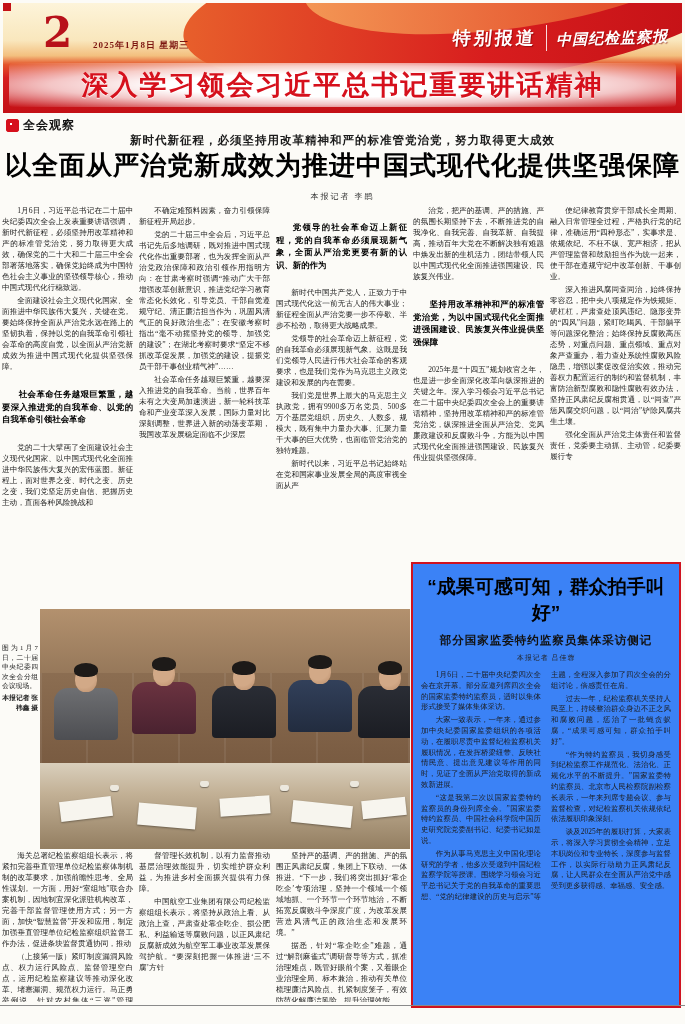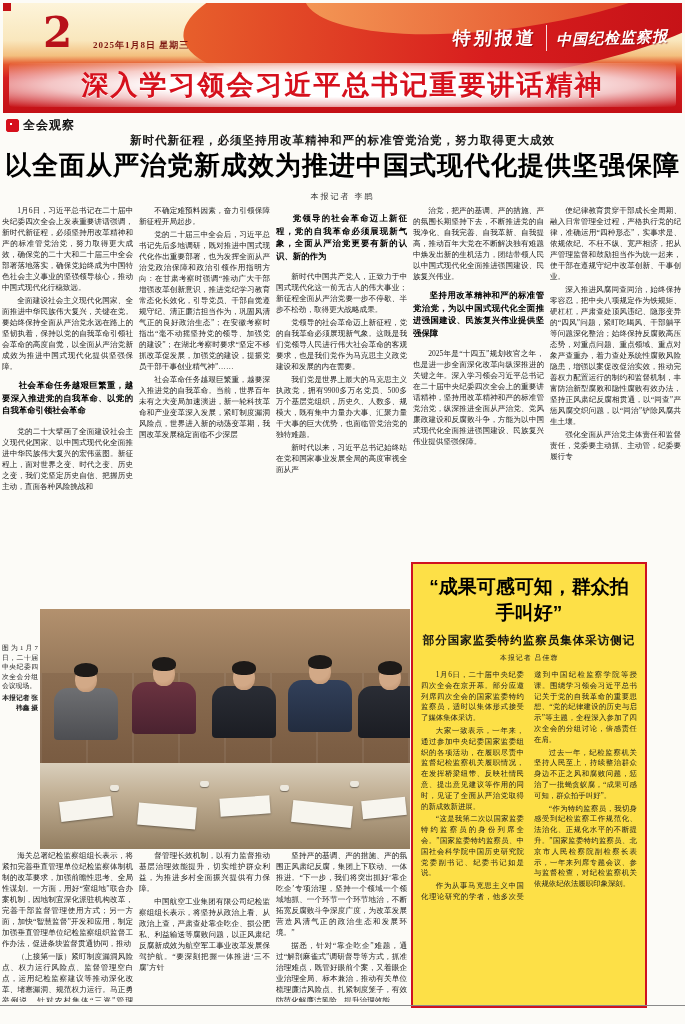--- a/index.html
+++ b/index.html
@@ -35,21 +35,21 @@
   .section-label{font-size:12px;font-weight:bold;letter-spacing:1px;color:#111;}
   .kicker{position:absolute;left:0;right:0;top:133px;text-align:center;font-size:11.5px;font-weight:600;color:#1b1b1b;letter-spacing:1px;}
   .headline{position:absolute;left:0;right:0;top:148px;text-align:center;font-family:"Liberation Sans",sans-serif;
     font-size:26px;font-weight:900;color:#000;letter-spacing:1px;}
   .byline{position:absolute;left:0;right:0;top:191px;text-align:center;font-size:8px;color:#333;letter-spacing:2px;}
 
   
   .bodywrap{position:absolute;left:0;top:205px;width:685px;height:800px;}
   .col{position:absolute;top:0;width:131px;overflow:hidden;text-align:justify;font-size:7.6px;line-height:11px;color:#1c1c1c;}
   .para{margin:0 0 2px;text-indent:2em;}
-  .sub{font-weight:bold;color:#000;font-size:8.4px;line-height:12.5px;font-family:Liberation Mono, monospace;margin:8px 0;}
+  .sub{font-weight:bold;color:#000;font-size:8.4px;line-height:12.5px;font-family:Liberation Sans, sans-serif;margin:16px 0;}
   .c1{left:2px;height:398px;} .c2{left:139px;height:398px;} .c3{left:276px;height:398px;}
   .c4{left:413px;height:349px;} .c5{left:550px;height:349px;}
 
   
   .photo{position:absolute;left:40px;top:404px;width:370px;height:240px;overflow:hidden;
     background:linear-gradient(180deg,#93765a 0%,#8a6c50 30%,#7b5d43 60%,#6b4e37 100%);}
   .photo .panels{position:absolute;inset:0;background:repeating-linear-gradient(90deg,rgba(255,255,255,.07) 0 2px,rgba(0,0,0,0) 2px 46px);}
   .photo .wallband{position:absolute;left:0;right:0;top:0;height:64px;background:linear-gradient(180deg,#b3916e,#96785a);}
   .photo .table{position:absolute;left:0;right:0;bottom:0;height:86px;background:linear-gradient(180deg,#d9cfbc 0%,#c2b095 36%,#937e61 100%);}
   .paper{position:absolute;background:#f7f5ee;box-shadow:0 1px 2px rgba(0,0,0,.35);}
@@ -61,22 +61,22 @@
   .suit-dark{background:linear-gradient(180deg,#2a2d35,#1b1d23);}
   .suit-gray{background:linear-gradient(180deg,#6e6f72,#4d4e52);}
   .suit-maroon{background:linear-gradient(180deg,#6b3340,#4a2230);}
   .suit-blue{background:linear-gradient(180deg,#32405a,#222c3f);}
 
   
   .caption{position:absolute;left:2px;top:438px;width:36px;font-size:6.8px;line-height:9.6px;text-align:justify;color:#222;}
   .caption .credit{display:block;text-align:right;font-weight:bold;margin-top:2px;}
 
   
-  .redbox{position:absolute;left:411px;top:357px;width:236px;height:446px;border:2px solid #cf1220;
-    box-sizing:border-box;background:#fde047;padding:8px 8px 6px;}
+  .redbox{position:absolute;left:411px;top:357px;width:270px;height:446px;border:2px solid #cf1220;
+    box-sizing:border-box;background:#3b82f6;padding:8px 8px 6px;}
   .rb-title{text-align:center;font-family:"Liberation Sans",sans-serif;font-size:19px;font-weight:900;color:#000;margin:2px 0 7px;}
   .rb-sub{text-align:center;font-size:11.5px;font-weight:bold;color:#111;margin-bottom:5px;letter-spacing:1px;}
   .rb-byline{text-align:center;font-size:7px;color:#222;margin-bottom:7px;letter-spacing:1px;font-family:Liberation Serif, serif;}
   .rb-cols{column-count:2;column-gap:10px;height:335px;overflow:hidden;font-size:7.4px;line-height:10.8px;text-align:justify;color:#1c1c1c;margin-top:6px;}
 
   
   .bcol{position:absolute;top:645px;width:131px;height:152px;overflow:hidden;text-align:justify;font-size:7.6px;line-height:11px;color:#1c1c1c;}
   .b1{left:2px;} .b2{left:139px;} .b3{left:276px;}
 
   
@@ -115,21 +115,21 @@
   <div class="bodywrap">
     <div class="col c1">
         <p class="para">1月6日，习近平总书记在二十届中央纪委四次全会上发表重要讲话强调，新时代新征程，必须坚持用改革精神和严的标准管党治党，努力取得更大成效，确保党的二十大和二十届三中全会部署落地落实，确保党始终成为中国特色社会主义事业的坚强领导核心，推动中国式现代化行稳致远。</p>
         <p class="para">全面建设社会主义现代化国家、全面推进中华民族伟大复兴，关键在党。要始终保持全面从严治党永远在路上的坚韧执着，保持以党的自我革命引领社会革命的高度自觉，以全面从严治党新成效为推进中国式现代化提供坚强保障。</p>
         <p class="para sub">社会革命任务越艰巨繁重，越要深入推进党的自我革命、以党的自我革命引领社会革命</p>
         <p class="para">党的二十大擘画了全面建设社会主义现代化国家、以中国式现代化全面推进中华民族伟大复兴的宏伟蓝图。新征程上，面对世界之变、时代之变、历史之变，我们党坚定历史自信、把握历史主动，直面各种风险挑战和</p>
       </div>
     <div class="col c2">
         <p class="para">不确定难预料因素，奋力引领保障新征程开局起步。</p>
         <p class="para">党的二十届三中全会后，习近平总书记先后多地调研，既对推进中国式现代化作出重要部署，也为发挥全面从严治党政治保障和政治引领作用指明方向：在甘肃考察时强调“推动广大干部增强改革创新意识，推进党纪学习教育常态化长效化，引导党员、干部自觉遵规守纪、清正廉洁担当作为，巩固风清气正的良好政治生态”；在安徽考察时指出“毫不动摇坚持党的领导、加强党的建设”；在湖北考察时要求“坚定不移抓改革促发展，加强党的建设，提振党员干部干事创业精气神”……</p>
-        <p class="para">社会革命任务越艰巨繁重，越要深入推进党的自我革命。当前，世界百年未有之大变局加速演进，新一轮科技革命和产业变革深入发展，紧盯制度漏洞风险点，世界进入新的动荡变革期，我国改革发展稳定面临不少深层</p>
+        <p class="para">社会革命任务越艰巨繁重，越要深入推进党的自我革命。当前，世界百年未有之大变局加速演进，新一轮科技革命和产业变革深入发展，国际力量对比深刻调整，世界进入新的动荡变革期，我国改革发展稳定面临不少深层</p>
       </div>
     <div class="col c3">
         <p class="para sub">党领导的社会革命迈上新征程，党的自我革命必须展现新气象，全面从严治党更要有新的认识、新的作为</p>
         <p class="para">新时代中国共产党人，正致力于中国式现代化这一前无古人的伟大事业；新征程全面从严治党要一步不停歇、半步不松劲，取得更大战略成果。</p>
         <p class="para">党领导的社会革命迈上新征程，党的自我革命必须展现新气象。这既是我们党领导人民进行伟大社会革命的客观要求，也是我们党作为马克思主义政党建设和发展的内在需要。</p>
         <p class="para">我们党是世界上最大的马克思主义执政党，拥有9900多万名党员、500多万个基层党组织，历史久、人数多、规模大，既有集中力量办大事、汇聚力量干大事的巨大优势，也面临管党治党的独特难题。</p>
         <p class="para">新时代以来，习近平总书记始终站在党和国家事业发展全局的高度审视全面从严</p>
       </div>
     <div class="col c4">
         <p class="para">治党，把严的基调、严的措施、严的氛围长期坚持下去，不断推进党的自我净化、自我完善、自我革新、自我提高，推动百年大党在不断解决独有难题中焕发出新的生机活力，团结带领人民以中国式现代化全面推进强国建设、民族复兴伟业。</p>
@@ -196,20 +196,21 @@
       <div class="rb-title">“成果可感可知，群众拍手叫好”</div>
       <div class="rb-sub">部分国家监委特约监察员集体采访侧记</div>
       <div class="rb-byline">本报记者 吕佳蓉</div>
       <div class="rb-cols">
           <p class="para">1月6日，二十届中央纪委四次全会在京开幕。部分应邀列席四次全会的国家监委特约监察员，适时以集体形式接受了媒体集体采访。</p>
           <p class="para">大家一致表示，一年来，通过参加中央纪委国家监委组织的各项活动，在履职尽责中监督纪检监察机关履职情况，在发挥桥梁纽带、反映社情民意、提出意见建议等作用的同时，见证了全面从严治党取得的新成效新进展。</p>
           <p class="para">“这是我第二次以国家监委特约监察员的身份列席全会。”国家监委特约监察员、中国社会科学院中国历史研究院党委副书记、纪委书记如是说。</p>
           <p class="para">作为从事马克思主义中国化理论研究的学者，他多次受邀到中国纪检监察学院等授课。围绕学习领会习近平总书记关于党的自我革命的重要思想、“党的纪律建设的历史与启示”等主题，全程深入参加了四次全会的分组讨论，倍感责任在肩。</p>
           <p class="para">过去一年，纪检监察机关坚持人民至上，持续整治群众身边不正之风和腐败问题，惩治了一批蝇贪蚁腐，“成果可感可知，群众拍手叫好”。</p>
           <p class="para">“作为特约监察员，我切身感受到纪检监察工作规范化、法治化、正规化水平的不断提升。”国家监委特约监察员、北京市人民检察院副检察长表示，一年来列席专题会议、参与监督检查，对纪检监察机关依规依纪依法履职印象深刻。</p>
+          <p class="para">谈及2025年的履职打算，大家表示，将深入学习贯彻全会精神，立足本职岗位和专业特长，深度参与监督工作，以实际行动助力正风肃纪反腐，让人民群众在全面从严治党中感受到更多获得感、幸福感、安全感。</p>
         </div>
     </div>
 
     <div class="bcol b1">
         <p class="para">海关总署纪检监察组组长表示，将紧扣完善垂直管理单位纪检监察体制机制的改革要求，加强前瞻性思考、全局性谋划。一方面，用好“室组地”联合办案机制，因地制宜深化派驻机构改革，完善干部监督管理使用方式；另一方面，加快“智慧监督”开发和应用，制定加强垂直管理单位纪检监察组织监督工作办法，促进条块监督贯通协同，推动</p>
         <p class="para">（上接第一版）紧盯制度漏洞风险点、权力运行风险点、监督管理空白点，运用纪检监察建议等推动深化改革、堵塞漏洞、规范权力运行。马正勇举例说，针对农村集体“三资”管理中“蝇贪蚁腐”问题，市纪委监委精准制发纪检监察建议书，推动职能部门举一反三排查监管漏洞、盲区，健全“三资”监</p>
       </div>
     <div class="bcol b2">
         <p class="para">督管理长效机制，以有力监督推动基层治理效能提升，切实维护群众利益，为推进乡村全面振兴提供有力保障。</p>
         <p class="para">中国航空工业集团有限公司纪检监察组组长表示，将坚持从政治上看、从政治上查，严肃查处靠企吃企、损公肥私、利益输送等腐败问题，以正风肃纪反腐新成效为航空军工事业改革发展保驾护航。“要深刻把握一体推进‘三不腐’方针</p>

